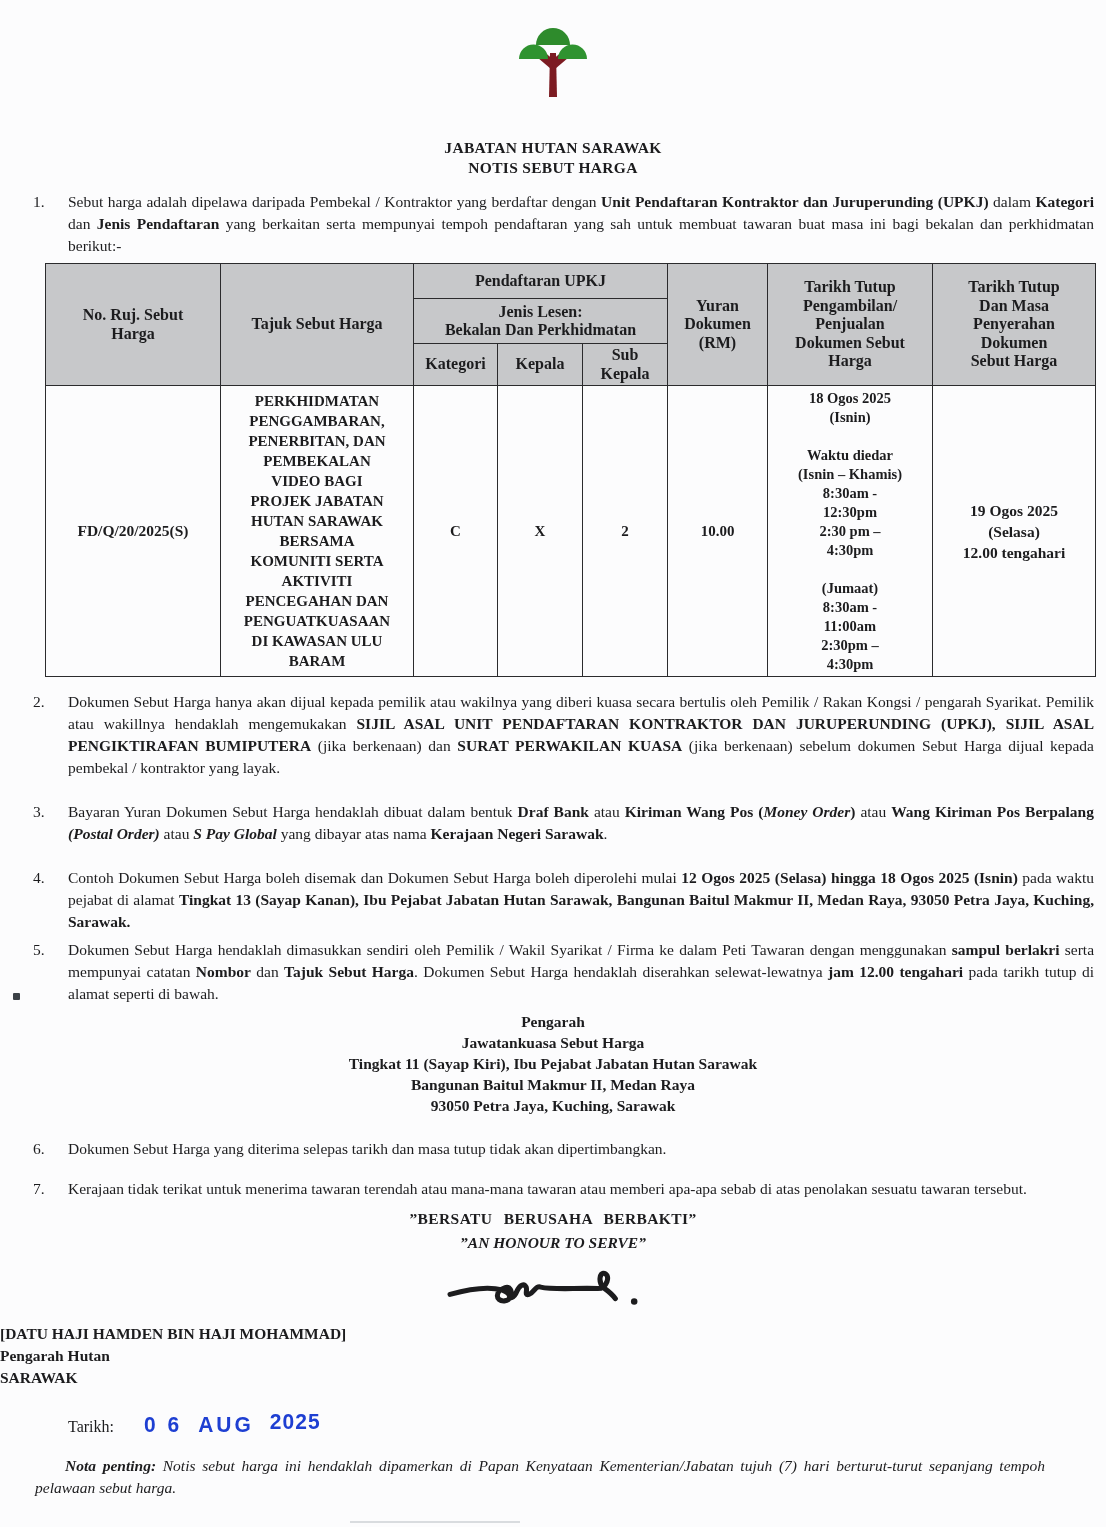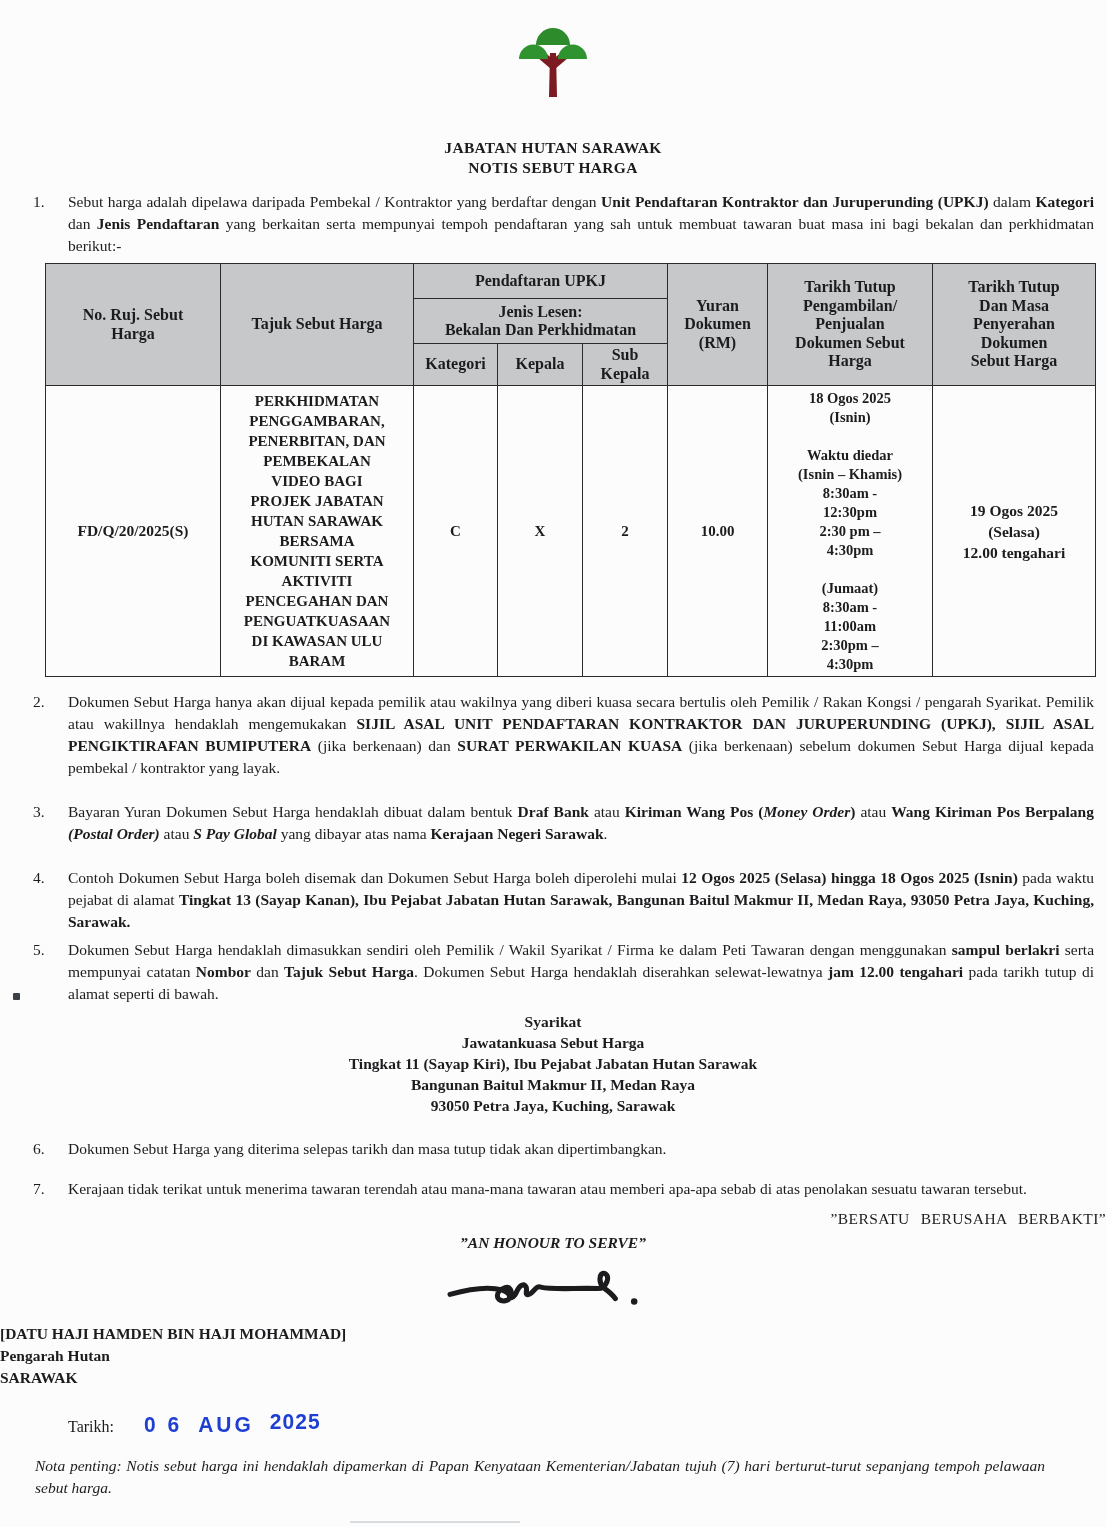--- a/index.html
+++ b/index.html
@@ -33,21 +33,21 @@
   tr.hr2 th{height:40px;margin-top:33px;}
   tr.hr3 th{height:36px;}
   td.cell-noruj{font-size:15.5px;margin-top:40px;}
   td.cell-tajuk{font-size:15px;line-height:20px;height:286px;}
   td.cell-lic{font-size:15px;}
   td.cell-yuran{font-size:15px;}
   td.cell-ambil{font-size:14.5px;line-height:19px;}
   td.cell-serah{font-size:15.5px;line-height:21px;}
   
   .address{ text-align:center;font-weight:bold;font-size:15.5px;line-height:21px;margin:0 0 22px 0;}
-  .motto1{text-align:right;font-weight:normal;font-size:15.5px;line-height:25px;word-spacing:7px;letter-spacing:.4px;}
+  .motto1{text-align:center;font-weight:bold;font-size:15.5px;line-height:25px;word-spacing:7px;letter-spacing:.4px;}
   .motto2{text-align:center;font-weight:bold;font-style:italic;font-size:15.5px;line-height:24px;}
   .sig-wrap{text-align:center;margin:6px 0 0 0;}
   .sig-name{font-weight:bold;font-size:15.5px;line-height:22px;}
   .date-row{margin:24px 12px 0 68px;font-size:16px;}
   .date-label{display:inline-block;}
   .stamp{display:inline-block;margin-left:26px;font-family:"Liberation Sans", sans-serif;font-weight:bold;font-size:21px;color:#1e3fd2;letter-spacing:3px;transform:scaleY(1.05);}
   .stamp .gap{display:inline-block;width:16px;}
   .stamp .yr{position:relative;top:-3px;letter-spacing:1px;}
   .note{margin:18px 35px 0 35px;width:1010px;font-size:15.5px;line-height:22px;text-align:justify;}
   
@@ -135,21 +135,21 @@
     <div class="item mb-small">
       <div class="item-num">4.</div>
       <div class="item-text"><span>Contoh Dokumen Sebut Harga boleh disemak dan Dokumen Sebut Harga boleh diperolehi mulai </span><span style="font-weight: bold;">12 Ogos 2025 (Selasa) hingga 18 Ogos 2025 (Isnin)</span><span> pada waktu pejabat di alamat </span><span style="font-weight: bold;">Tingkat 13 (Sayap Kanan), Ibu Pejabat Jabatan Hutan Sarawak,</span><span style="font-weight: bold;"> Bangunan Baitul Makmur II, Medan Raya, 93050 Petra Jaya, Kuching, Sarawak.</span></div>
     </div>
     <div class="item mb-small">
       <div class="item-num">5.</div>
       <div class="item-text"><span>Dokumen Sebut Harga hendaklah dimasukkan sendiri oleh Pemilik / Wakil Syarikat / Firma ke dalam Peti Tawaran dengan menggunakan </span><span style="font-weight: bold;">sampul berlakri</span><span> serta mempunyai catatan </span><span style="font-weight: bold;">Nombor</span><span> dan </span><span style="font-weight: bold;">Tajuk Sebut Harga</span><span>. Dokumen Sebut Harga hendaklah diserahkan selewat-lewatnya </span><span style="font-weight: bold;">jam 12.00 tengahari</span><span> pada tarikh tutup di alamat seperti di bawah.</span></div>
     </div>
 
     <div class="address">
-      <div>Syarikat</div>
+      <div>Pengarah</div>
       <div>Jawatankuasa Sebut Harga</div>
       <div>Tingkat 11 (Sayap Kiri), Ibu Pejabat Jabatan Hutan Sarawak</div>
       <div>Bangunan Baitul Makmur II, Medan Raya</div>
       <div>93050 Petra Jaya, Kuching, Sarawak</div>
     </div>
 
     <div class="item mb-18">
       <div class="item-num">6.</div>
       <div class="item-text"><span>Dokumen Sebut Harga yang diterima selepas tarikh dan masa tutup tidak akan dipertimbangkan.</span></div>
     </div>
@@ -171,19 +171,19 @@
       <div>[DATU HAJI HAMDEN BIN HAJI MOHAMMAD]</div>
       <div>Pengarah Hutan</div>
       <div>SARAWAK</div>
     </div>
 
     <div class="date-row">
       <span class="date-label">Tarikh:</span>
       <span class="stamp"><span>0 6</span><span class="gap"></span><span>AUG</span><span class="gap"></span><span class="yr">2025</span></span>
     </div>
 
-    <div class="note"><span style="font-weight: normal; font-style: italic;">Nota penting:</span><span style="font-style: italic;">  Notis sebut harga ini hendaklah dipamerkan di Papan Kenyataan Kementerian/Jabatan tujuh (7) hari berturut-turut sepanjang tempoh pelawaan sebut harga.</span></div>
+    <div class="note"><span style="font-weight: bold; font-style: italic; margin-left: 30px;">Nota penting:</span><span style="font-style: italic;">  Notis sebut harga ini hendaklah dipamerkan di Papan Kenyataan Kementerian/Jabatan tujuh (7) hari berturut-turut sepanjang tempoh pelawaan sebut harga.</span></div>
 
   </div>
 
   <div class="edge-mark"></div>
   <div class="bottom-line"></div>
 </div>
 
 </body></html>

